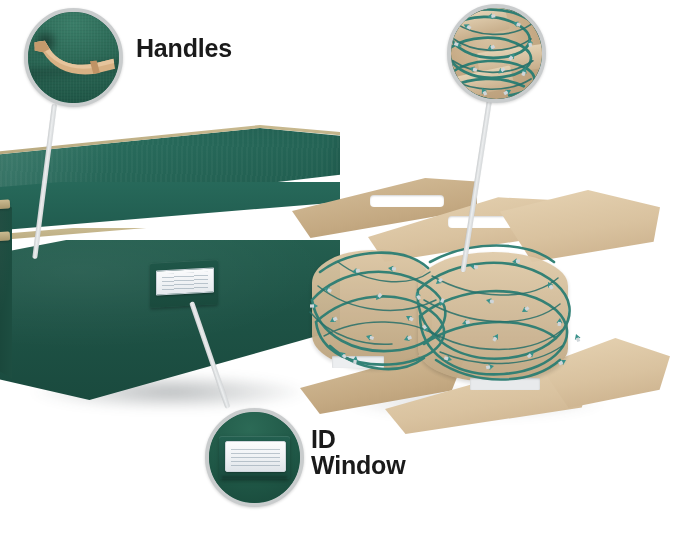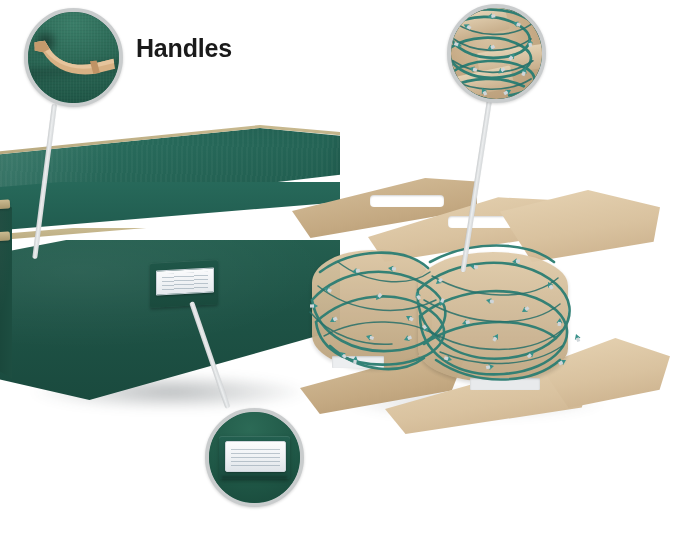--- a/index.html
+++ b/index.html
@@ -411,14 +411,16 @@
   <div class="bubble" style="left:205px;top:408px;width:99px;height:99px;">
     <div class="bubble-inner">
       <div class="idb-bg"></div>
       <div class="idb-frame"></div>
       <div class="idb-card">
         <div class="rules"></div>
       </div>
       <div class="idb-seam"></div>
     </div>
   </div>
+  <div class="callout-label" style="left:311px;top:427px;font-size:25px;">ID
+Window</div>
 
 </div>
 
 </body></html>

